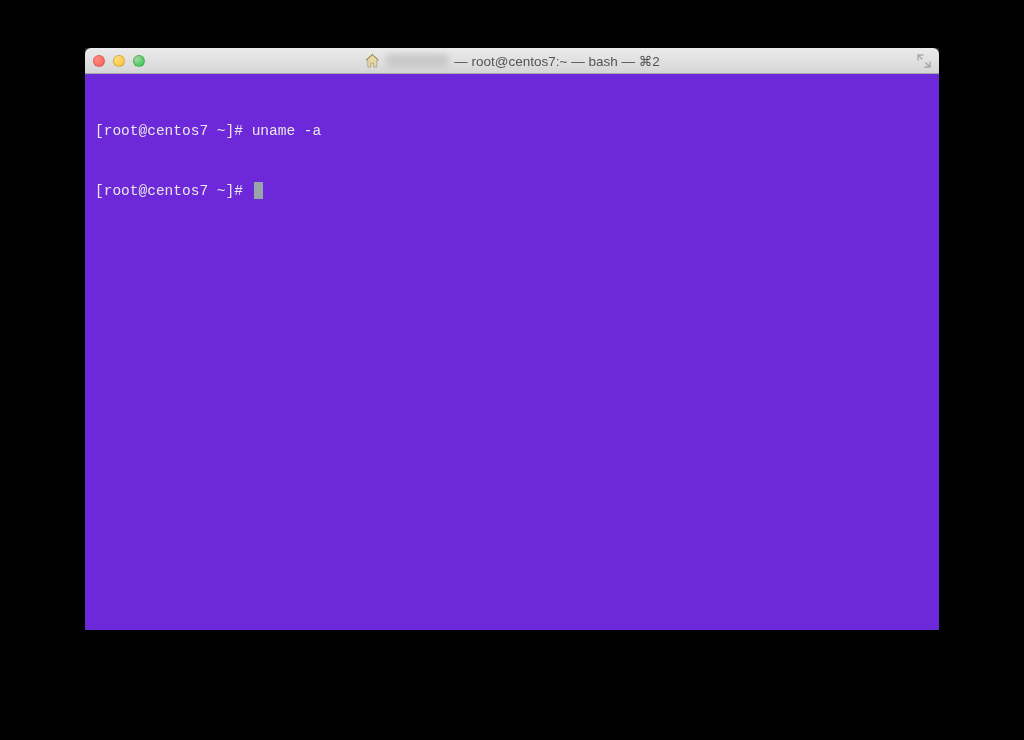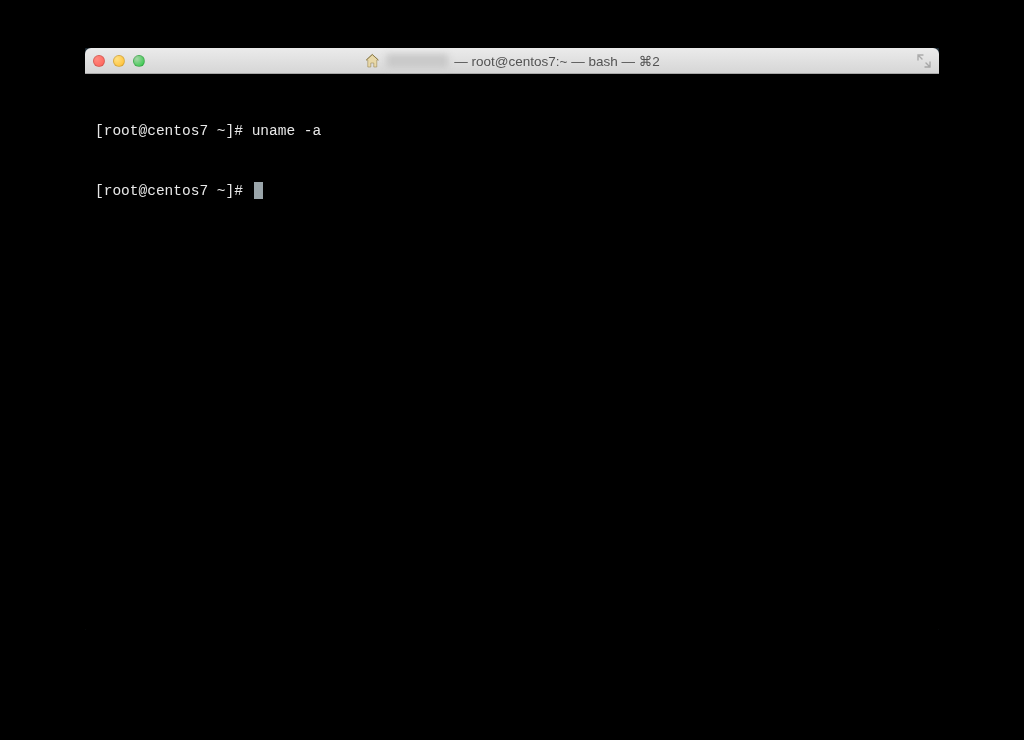--- a/index.html
+++ b/index.html
@@ -85,21 +85,21 @@
       top: 50%;
       transform: translateY(-50%);
       width: 14px;
       height: 14px;
       opacity: 0.45;
       cursor: pointer;
     }
     .expand-corner svg { width: 14px; height: 14px; }
     .terminal-body {
       flex: 1;
-      background: #000000;
+      background: #6d28d9;
       padding: 6px 10px;
       font-family: Menlo, Monaco, "Courier New", monospace;
       font-size: 14.5px;
       line-height: 1.4;
       color: #e8e8e8;
       white-space: pre-wrap;
       word-break: break-all;
       overflow: hidden;
     }
     .term-line {

